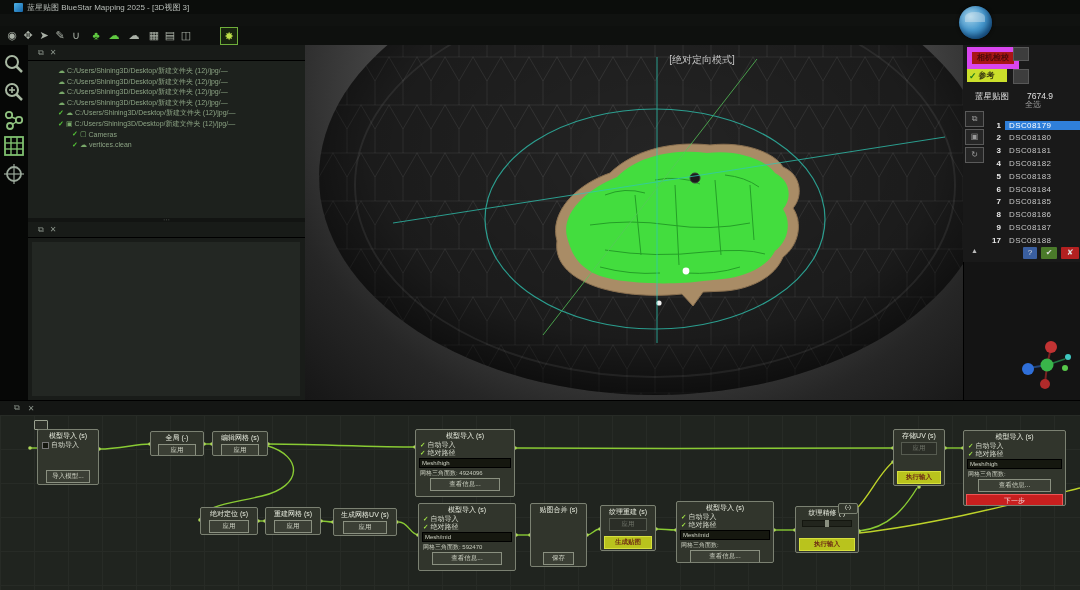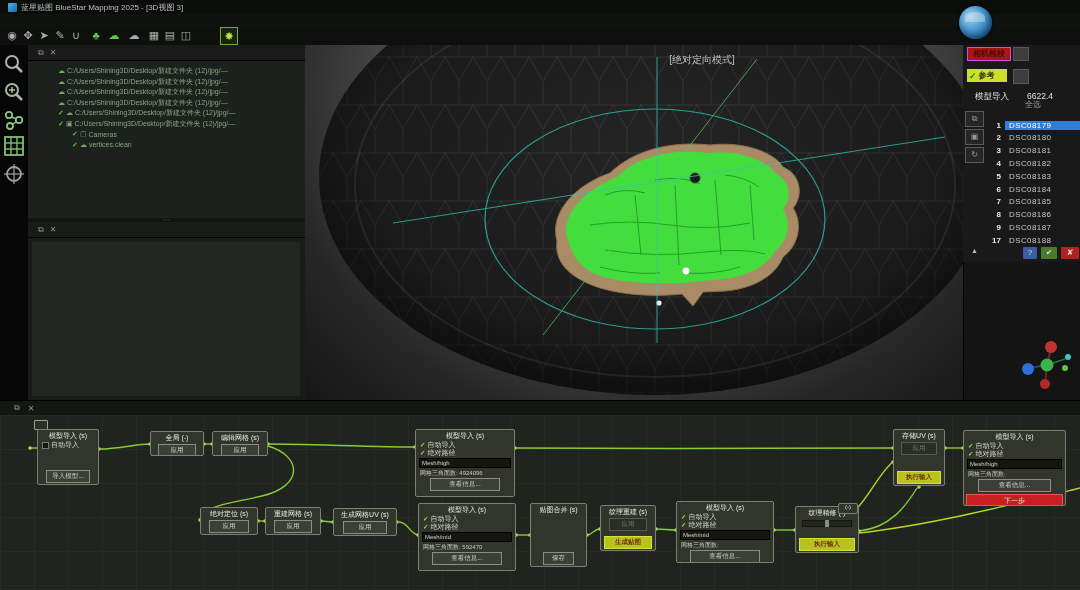--- a/index.html
+++ b/index.html
@@ -1,20 +1,20 @@
 <!DOCTYPE html>
 <html><head>
 <meta charset="utf-8">
 <style>
   html,body{margin:0;padding:0;background:#000;}
   #app{position:relative;width:1080px;height:590px;background:#101210;overflow:hidden;
        font-family:"Liberation Sans", sans-serif;color:#c8ccc4;}
   .abs{position:absolute;}
   
-  #titlebar{left:0;top:0;width:1080px;height:14px;background:#0b0d0b;display:flex;align-items:center;gap:4px;padding-left:8px;box-sizing:border-box;}
+  #titlebar{left:0;top:0;width:1080px;height:14px;background:#0b0d0b;display:flex;align-items:center;gap:4px;padding-left:14px;box-sizing:border-box;}
   #titlebar .appico{width:9px;height:9px;background:linear-gradient(135deg,#4fb3e8,#1565a8);border-radius:1px;}
   #titlebar .t{font-size:8px;color:#b9beb9;white-space:nowrap;}
   
   #menubar{left:0;top:14px;width:1080px;height:12px;background:#16211d;display:flex;align-items:center;gap:9px;padding-left:16px;box-sizing:border-box;}
   #menubar .mico{position:absolute;left:2px;top:1px;width:9px;height:9px;background:linear-gradient(135deg,#3fb0a8,#15656a);border-radius:2px;}
   .menu-item{font-size:8px;color:#c2cbc4;}
   
   #toolbar{left:0;top:26px;width:1080px;height:19px;background:#0e100e;border-bottom:1px solid #000;}
   .tbico{position:absolute;top:1px;width:16px;height:16px;line-height:16px;text-align:center;font-size:11px;color:#a9b0a6;}
   .tbico.green{color:#5fc840;}
@@ -34,21 +34,21 @@
   #splitter{left:28px;top:218px;width:277px;height:4px;background:#121412;color:#6b716b;font-size:7px;text-align:center;line-height:3px;}
   #propspanel{left:28px;top:222px;width:277px;height:16px;}
   #propsbody{left:28px;top:238px;width:277px;height:162px;background:#191c19;}
   #propsinner{left:32px;top:242px;width:268px;height:154px;background:#232723;}
   
   #viewport{left:305px;top:45px;width:658px;height:355px;background:radial-gradient(ellipse at 52% 14%, #8f8f8f 0%, #5c5c5c 38%, #262626 78%, #161616 100%);overflow:hidden;}
   #modelabel{left:332px;top:8px;width:130px;text-align:center;font-size:10px;color:#c4c4c4;}
   
   #rightcol{left:963px;top:45px;width:117px;height:545px;background:#141414;border-left:1px solid #000;}
   #campanel{left:963px;top:45px;width:117px;height:217px;background:#191919;}
-  .redbtn{background:#a81616;color:#4d0a0a;font-size:8px;font-weight:bold;text-align:center;line-height:12px;border:1px solid #d946ef;}
+  .redbtn{background:#a81616;color:#4d0a0a;font-size:8px;font-weight:bold;text-align:center;line-height:12px;border:5px solid #d946ef;}
   .graysq{background:#3d3d3d;border:1px solid #585858;}
   .refrow{background:#cbdf2b;color:#3a3a10;font-size:8px;font-weight:bold;display:flex;align-items:center;gap:2px;padding-left:2px;box-sizing:border-box;}
   .refrow .ck{color:#1c7a1c;font-size:9px;font-weight:bold;}
   .focal{font-size:8.5px;color:#e0e0e0;}
   .listhdr{font-size:8px;color:#9a9a9a;text-align:center;}
   .sideico{position:absolute;width:17px;height:14px;border:1px solid #5a5a5a;background:#262626;color:#9a9a9a;font-size:8px;text-align:center;line-height:14px;}
   .photorow{position:absolute;height:12px;display:flex;align-items:center;}
   .photorow .idx{width:16px;font-size:8px;font-weight:bold;color:#e8e8e8;text-align:right;margin-right:4px;}
   .photorow .nm{width:74px;font-size:8px;color:#c6c6c6;padding-left:4px;letter-spacing:.4px;}
   .photorow .nm.sel{background:#2f7fd9;color:#fff;}
@@ -261,22 +261,22 @@
   </div>
 
   <div id="campanel" class="abs">
     <div class="abs redbtn" style="left:4px;top:2px;width:42px;height:12px;">相机检校</div>
     <div class="abs graysq" style="left:50px;top:2px;width:14px;height:12px;"></div>
     <div class="abs refrow" style="left:4px;top:24px;width:40px;height:13px;">
       <span class="ck">✓</span>
       <span>参考</span>
     </div>
     <div class="abs graysq" style="left:50px;top:24px;width:14px;height:13px;"></div>
-    <div class="abs focal" style="left:12px;top:46px;">模型导入</div>
-    <div class="abs focal" style="left:64px;top:46px;">6622.4</div>
+    <div class="abs focal" style="left:12px;top:46px;">蓝星贴图</div>
+    <div class="abs focal" style="left:64px;top:46px;">7674.9</div>
     <div class="abs listhdr" style="left:30px;top:54px;width:80px;">全选</div>
     <div class="abs" id="camtools">
         <div class="sideico" style="left: 2px; top: 66px;">⧉</div>
         <div class="sideico" style="left: 2px; top: 84px;">▣</div>
         <div class="sideico" style="left: 2px; top: 102px;">↻</div>
       </div>
     <div class="abs" id="photolist">
         <div class="photorow" style="left: 22px; top: 74px;">
           <span class="idx">1</span>
           <span class="nm sel">DSC08179</span>

